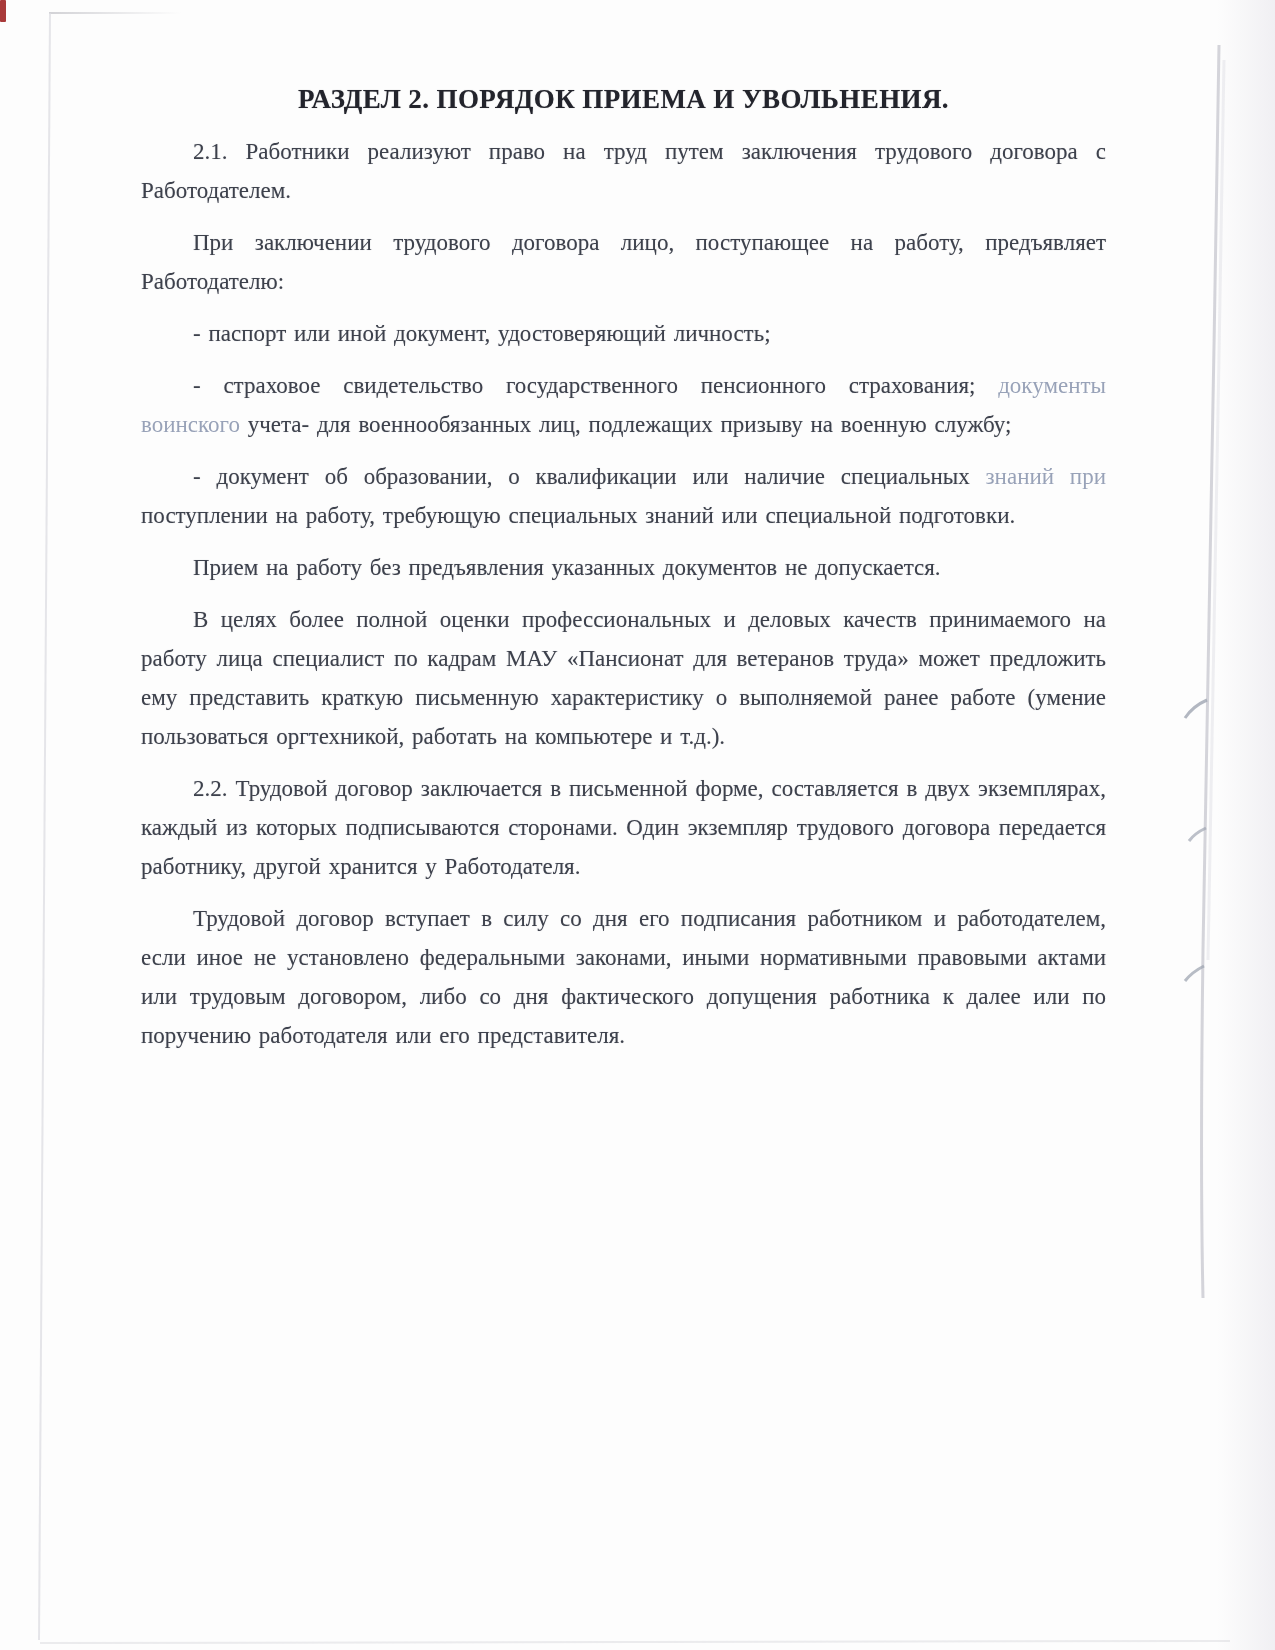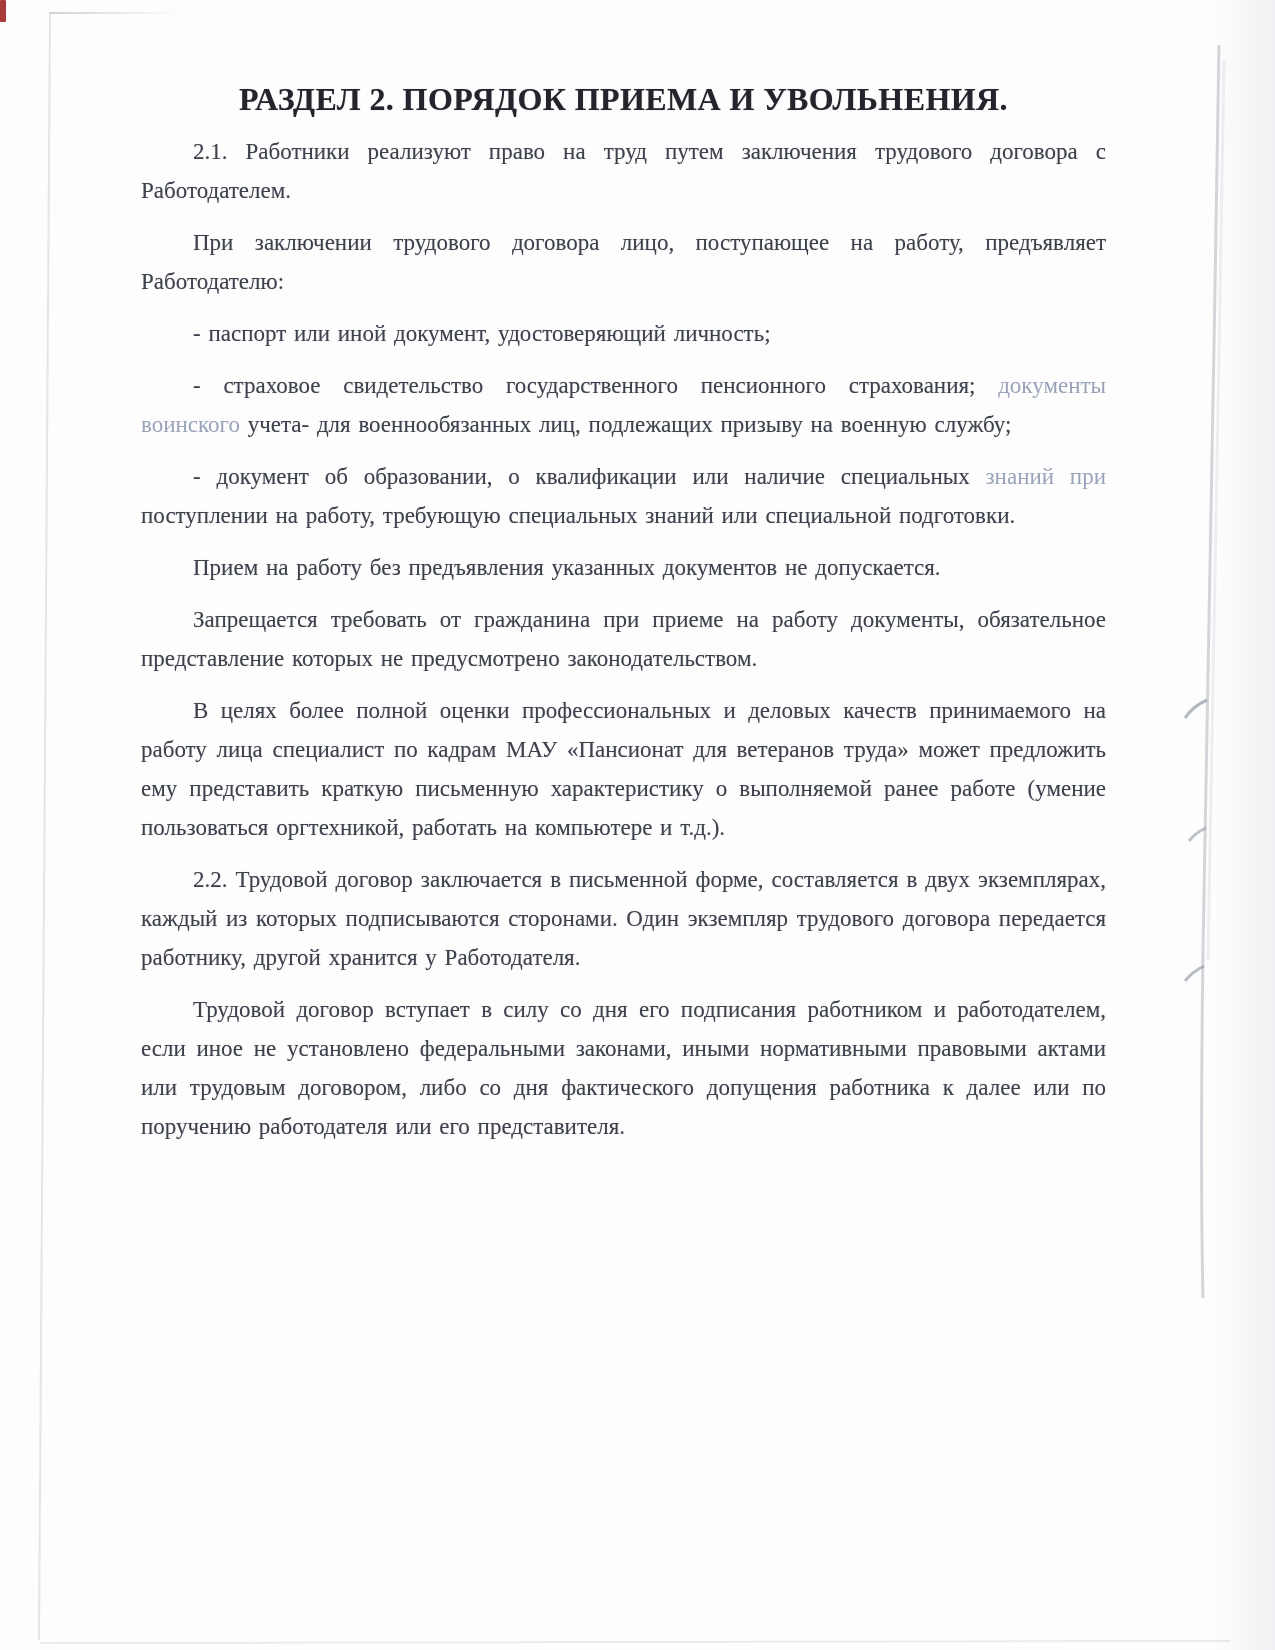--- a/index.html
+++ b/index.html
@@ -45,21 +45,21 @@
     font-size: 23px;
     line-height: 39px;
     text-align: justify;
     text-indent: 52px;
     word-spacing: 2px;
     color: var(--ink, #3d414c);
     text-shadow: 0 0 1px rgba(62,66,78,0.30);
   }
   p.heading {
     margin: 8px 0 12px 0;
-    font-size: 32px;
+    font-size: 27px;
     line-height: 42px;
     font-weight: bold;
     text-align: center;
     text-indent: 0;
     letter-spacing: 0.4px;
     color: var(--heading-ink, #23242c);
     text-shadow: 0 0 1px rgba(30,32,40,0.35);
   }
   .faded { color: var(--ink-faded, #98a2b8); text-shadow: none; }
 </style>
@@ -87,19 +87,18 @@
   </svg>
 
   <div class="content">
       <p class="heading"><span>РАЗДЕЛ 2. ПОРЯДОК ПРИЕМА И УВОЛЬНЕНИЯ.</span></p>
       <p class="para"><span>2.1. Работники реализуют право на труд путем заключения трудового договора с Работодателем.</span></p>
       <p class="para"><span>При заключении трудового договора лицо, поступающее на работу, предъявляет Работодателю:</span></p>
       <p class="para"><span>- паспорт или иной документ, удостоверяющий личность;</span></p>
       <p class="para"><span>- страховое свидетельство государственного пенсионного страхования; </span><span class="faded">документы воинского</span><span> учета- для военнообязанных лиц, подлежащих призыву на военную службу;</span></p>
       <p class="para"><span>- документ об образовании, о квалификации или наличие специальных </span><span class="faded">знаний при</span><span> поступлении на работу, требующую специальных знаний или специальной подготовки.</span></p>
       <p class="para"><span>Прием на работу без предъявления указанных документов не допускается.</span></p>
-      <p class="para"><span>Запрещается требовать от гражданина при приеме на работу документы, обязательное представление которых не предусмотрено законодательством.</span></p>
       <p class="para"><span>В целях более полной оценки профессиональных и деловых качеств принимаемого на работу лица специалист по кадрам МАУ «Пансионат для ветеранов труда» может предложить ему представить краткую письменную характеристику о выполняемой ранее работе (умение пользоваться оргтехникой, работать на компьютере и т.д.).</span></p>
       <p class="para"><span>2.2. Трудовой договор заключается в письменной форме, составляется в двух экземплярах, каждый из которых подписываются сторонами. Один экземпляр трудового договора передается работнику, другой хранится у Работодателя.</span></p>
       <p class="para"><span>Трудовой договор вступает в силу со дня его подписания работником и работодателем, если иное не установлено федеральными законами, иными нормативными правовыми актами или трудовым договором, либо со дня фактического допущения работника к далее или по поручению работодателя или его представителя.</span></p>
     </div>
 
 </div>
 
 </body></html>

